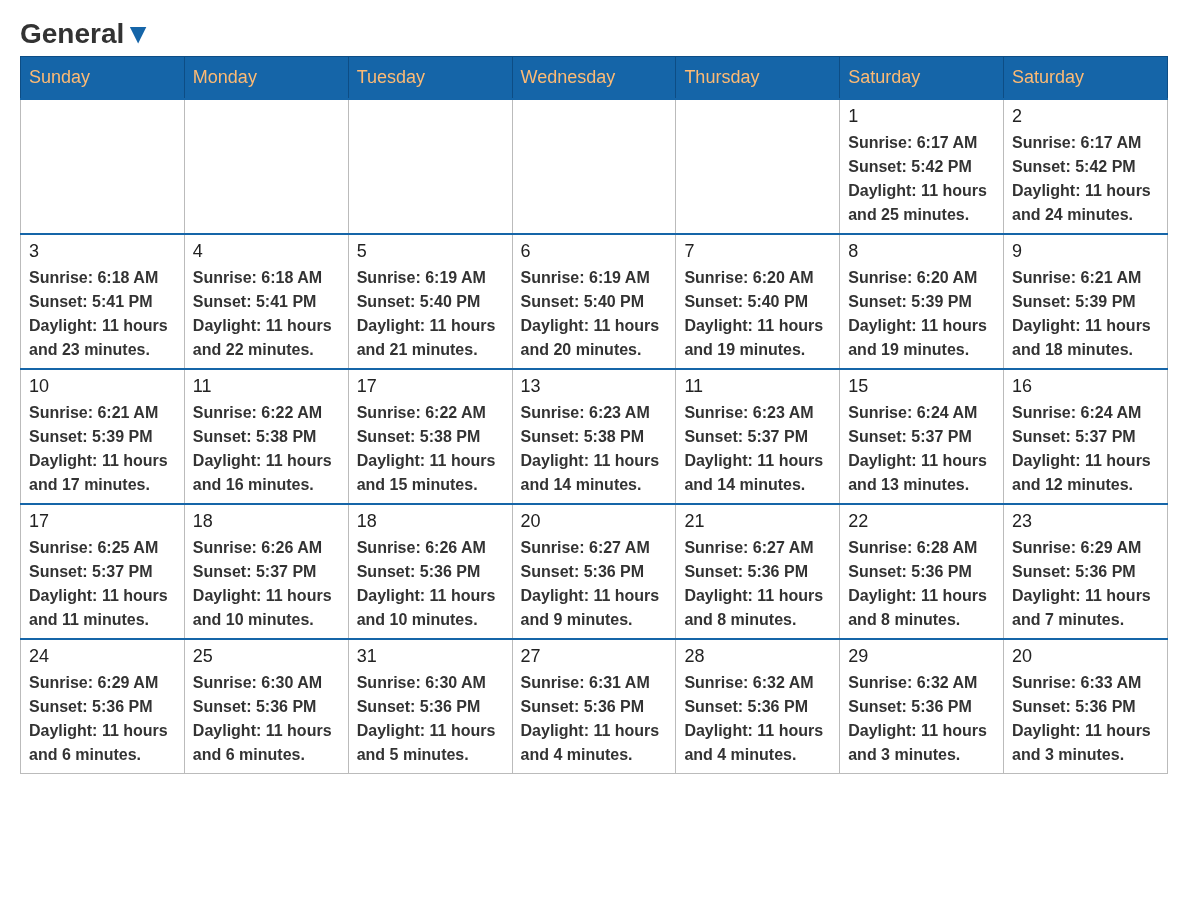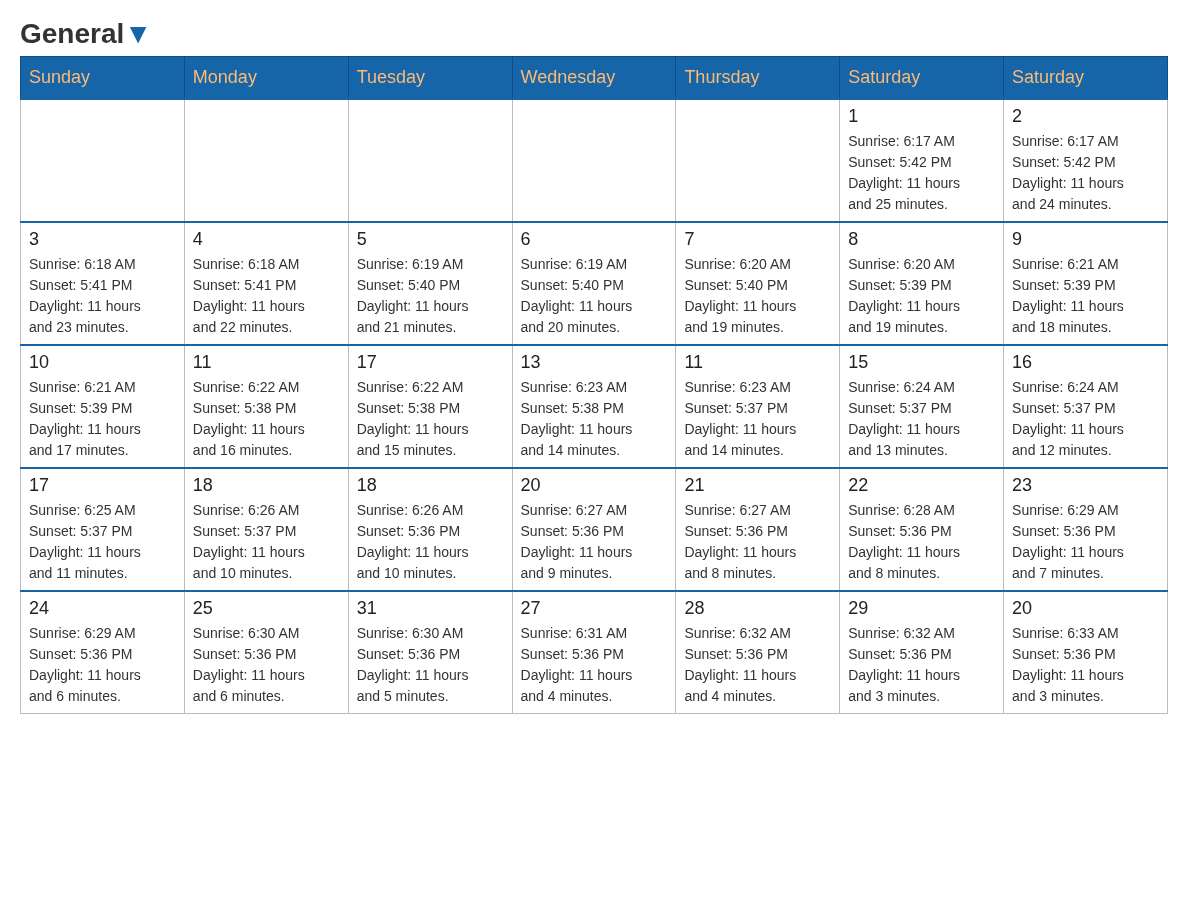--- a/index.html
+++ b/index.html
@@ -75,23 +75,24 @@
       border-top: 2px solid #1565a8;
     }
     .day-number {
       font-size: 18px;
       color: #222;
       font-weight: normal;
       display: block;
       margin-bottom: 4px;
     }
     .day-info {
-      font-size: 14px;
+      font-size: 16px;
       color: #333;
       line-height: 1.5;
+      font-weight: bold;
     }
     .empty-cell {
       background: #fff;
     }
   </style>
 </head>
 <body>
 
 <div class="header">
   <div class="logo">

